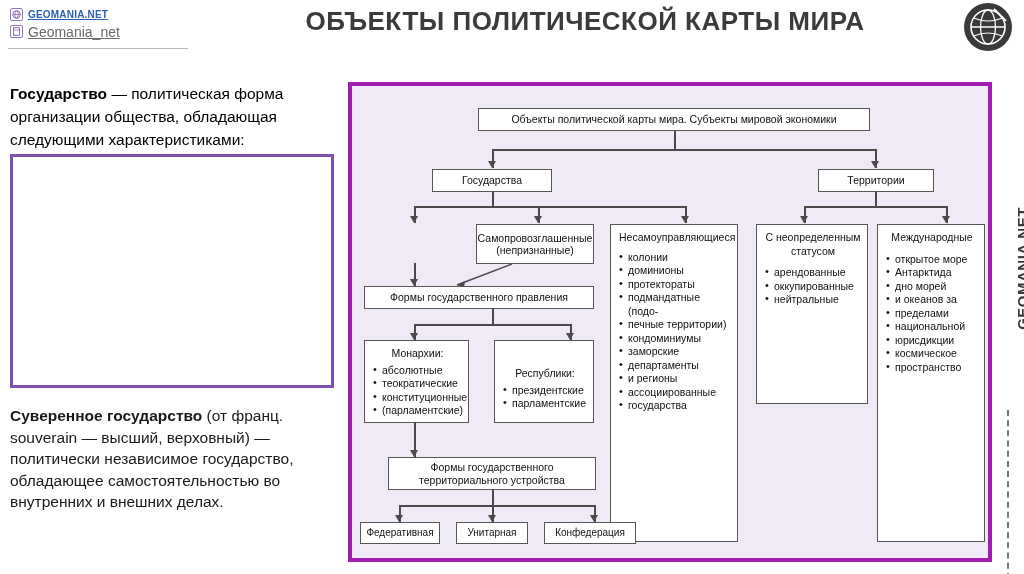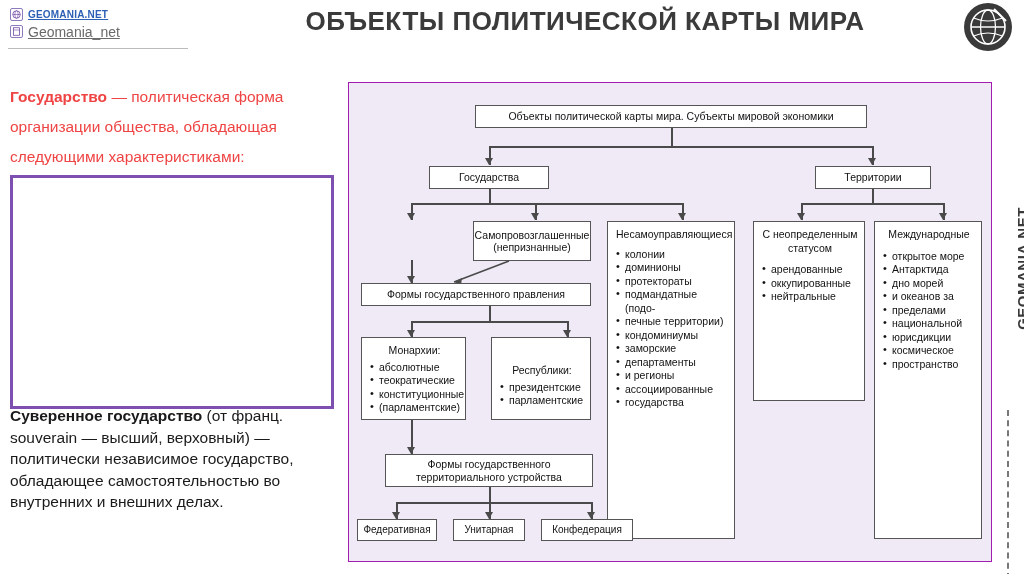--- a/index.html
+++ b/index.html
@@ -73,40 +73,40 @@
     position:absolute; left:13px; top:260px;
     width:2px; height:230px;
     border-left:2px dashed #777;
   }
 
   
   .left-col {
     position:absolute; left:10px; top:82px; width:330px;
   }
   .para {
-    font-size:15.5px; line-height:30px; color:#ef4444;
+    font-size:15.5px; line-height:23px; color:#000000;
   }
   .para b { font-weight:bold; }
   .white-box {
     margin-top:3px;
     width:324px; height:234px;
     border:3px solid #7d4fb0;
     background:#ffffff;
   }
   .para2 {
     position:absolute; left:10px; top:405px; width:335px;
     font-size:15.5px; line-height:21.5px; color:#1a1a1a;
   }
 
   
   .panel {
     position:absolute; left:348px; top:82px;
     width:644px; height:480px;
     background:#efeaf6;
-    border:1px solid #a21caf;
+    border:4px solid #a21caf;
   }
   .panel-inner { position:absolute; inset:0; }
 
   .node {
     position:absolute;
     background:#ffffff;
     border:1px solid #555555;
     font-size:10.5px; color:#111111;
     display:flex; align-items:center; justify-content:center;
     text-align:center;

